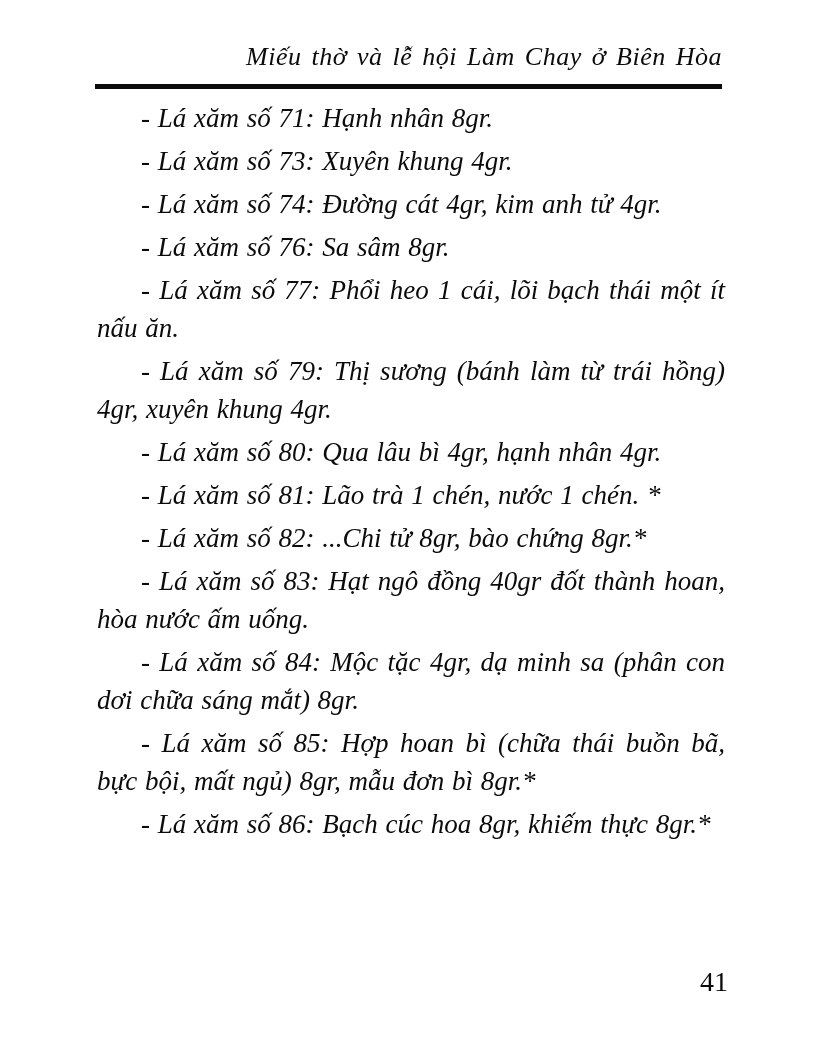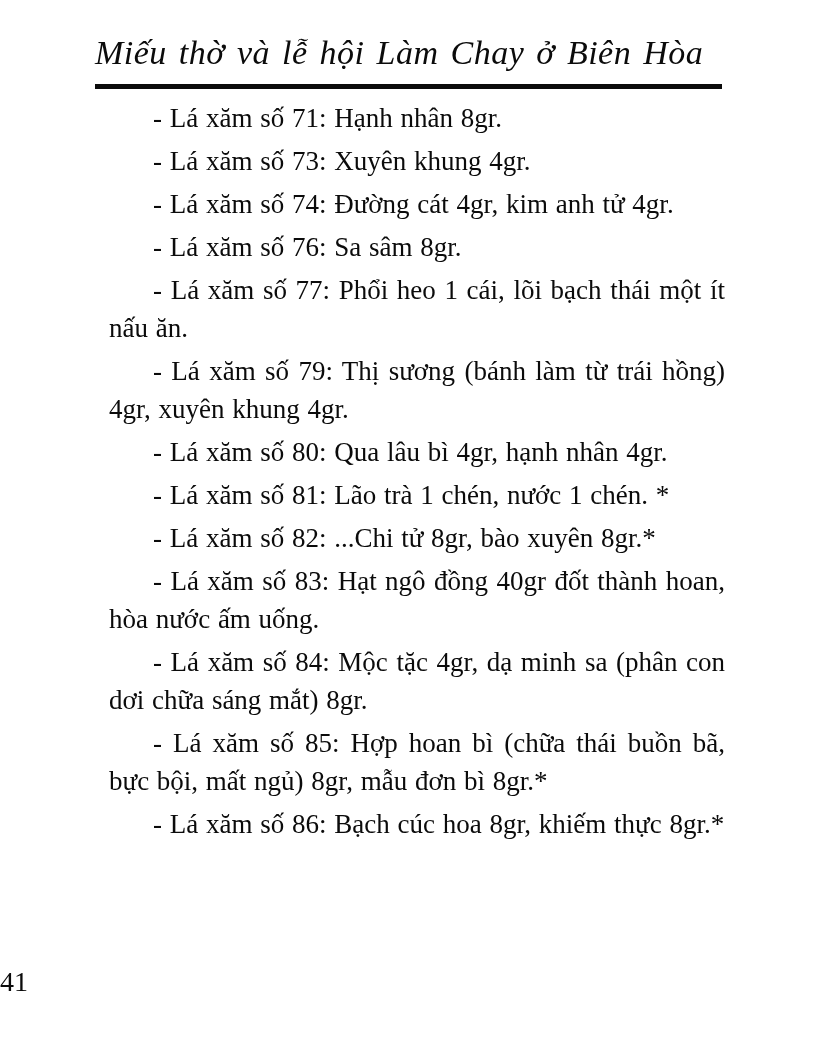--- a/index.html
+++ b/index.html
@@ -12,26 +12,26 @@
     width: 816px;
     height: 1056px;
     margin: 0 auto;
     background: #ffffff;
     font-family: "Liberation Serif", serif;
     color: #0b0b0b;
     overflow: hidden;
   }
   .header-title {
     position: absolute;
-    top: 34px;
+    top: 42px;
     left: 95px;
     width: 627px;
-    text-align: left;
+    text-align: right;
     font-style: italic;
-    font-size: 34px;
+    font-size: 26px;
     letter-spacing: 0.5px;
     word-spacing: 3px;
     white-space: nowrap;
   }
   .header-rule {
     position: absolute;
     top: 84px;
     left: 95px;
     width: 627px;
     height: 5px;
@@ -41,48 +41,50 @@
     position: absolute;
     top: 99px;
     left: 97px;
     width: 628px;
     font-size: 27px;
     line-height: 38px;
     text-align: justify;
     word-spacing: 1px;
   }
   .content p {
-    margin: 0 0 5px 12px;
+    margin: 0 0 5px 0;
     text-indent: 44px;
+    font-style: italic;
   }
   .page-number {
     position: absolute;
     top: 966px;
     left: 0;
     width: 728px;
+    text-align: right;
     font-size: 28px;
   }
 </style>
 </head>
 <body>
 
 <div class="page">
   <div class="header-title">Miếu thờ và lễ hội Làm Chay ở Biên Hòa</div>
   <div class="header-rule"></div>
 
   <div class="content">
       <p>- Lá xăm số 71: Hạnh nhân 8gr.</p>
       <p>- Lá xăm số 73: Xuyên khung 4gr.</p>
       <p>- Lá xăm số 74: Đường cát 4gr, kim anh tử 4gr.</p>
       <p>- Lá xăm số 76: Sa sâm 8gr.</p>
       <p>- Lá xăm số 77: Phổi heo 1 cái, lõi bạch thái một ít nấu ăn.</p>
       <p>- Lá xăm số 79: Thị sương (bánh làm từ trái hồng) 4gr, xuyên khung 4gr.</p>
       <p>- Lá xăm số 80: Qua lâu bì 4gr, hạnh nhân 4gr.</p>
       <p>- Lá xăm số 81: Lão trà 1 chén, nước 1 chén. *</p>
-      <p>- Lá xăm số 82: ...Chi tử 8gr, bào xuyên 8gr.*</p>
+      <p>- Lá xăm số 82: ...Chi tử 8gr, bào chứng 8gr.*</p>
       <p>- Lá xăm số 83: Hạt ngô đồng 40gr đốt thành hoan, hòa nước ấm uống.</p>
       <p>- Lá xăm số 84: Mộc tặc 4gr, dạ minh sa (phân con dơi chữa sáng mắt) 8gr.</p>
       <p>- Lá xăm số 85: Hợp hoan bì (chữa thái buồn bã, bực bội, mất ngủ) 8gr, mẫu đơn bì 8gr.*</p>
       <p>- Lá xăm số 86: Bạch cúc hoa 8gr, khiếm thực 8gr.*</p>
     </div>
 
   <div class="page-number">41</div>
 </div>
 
 </body></html>

